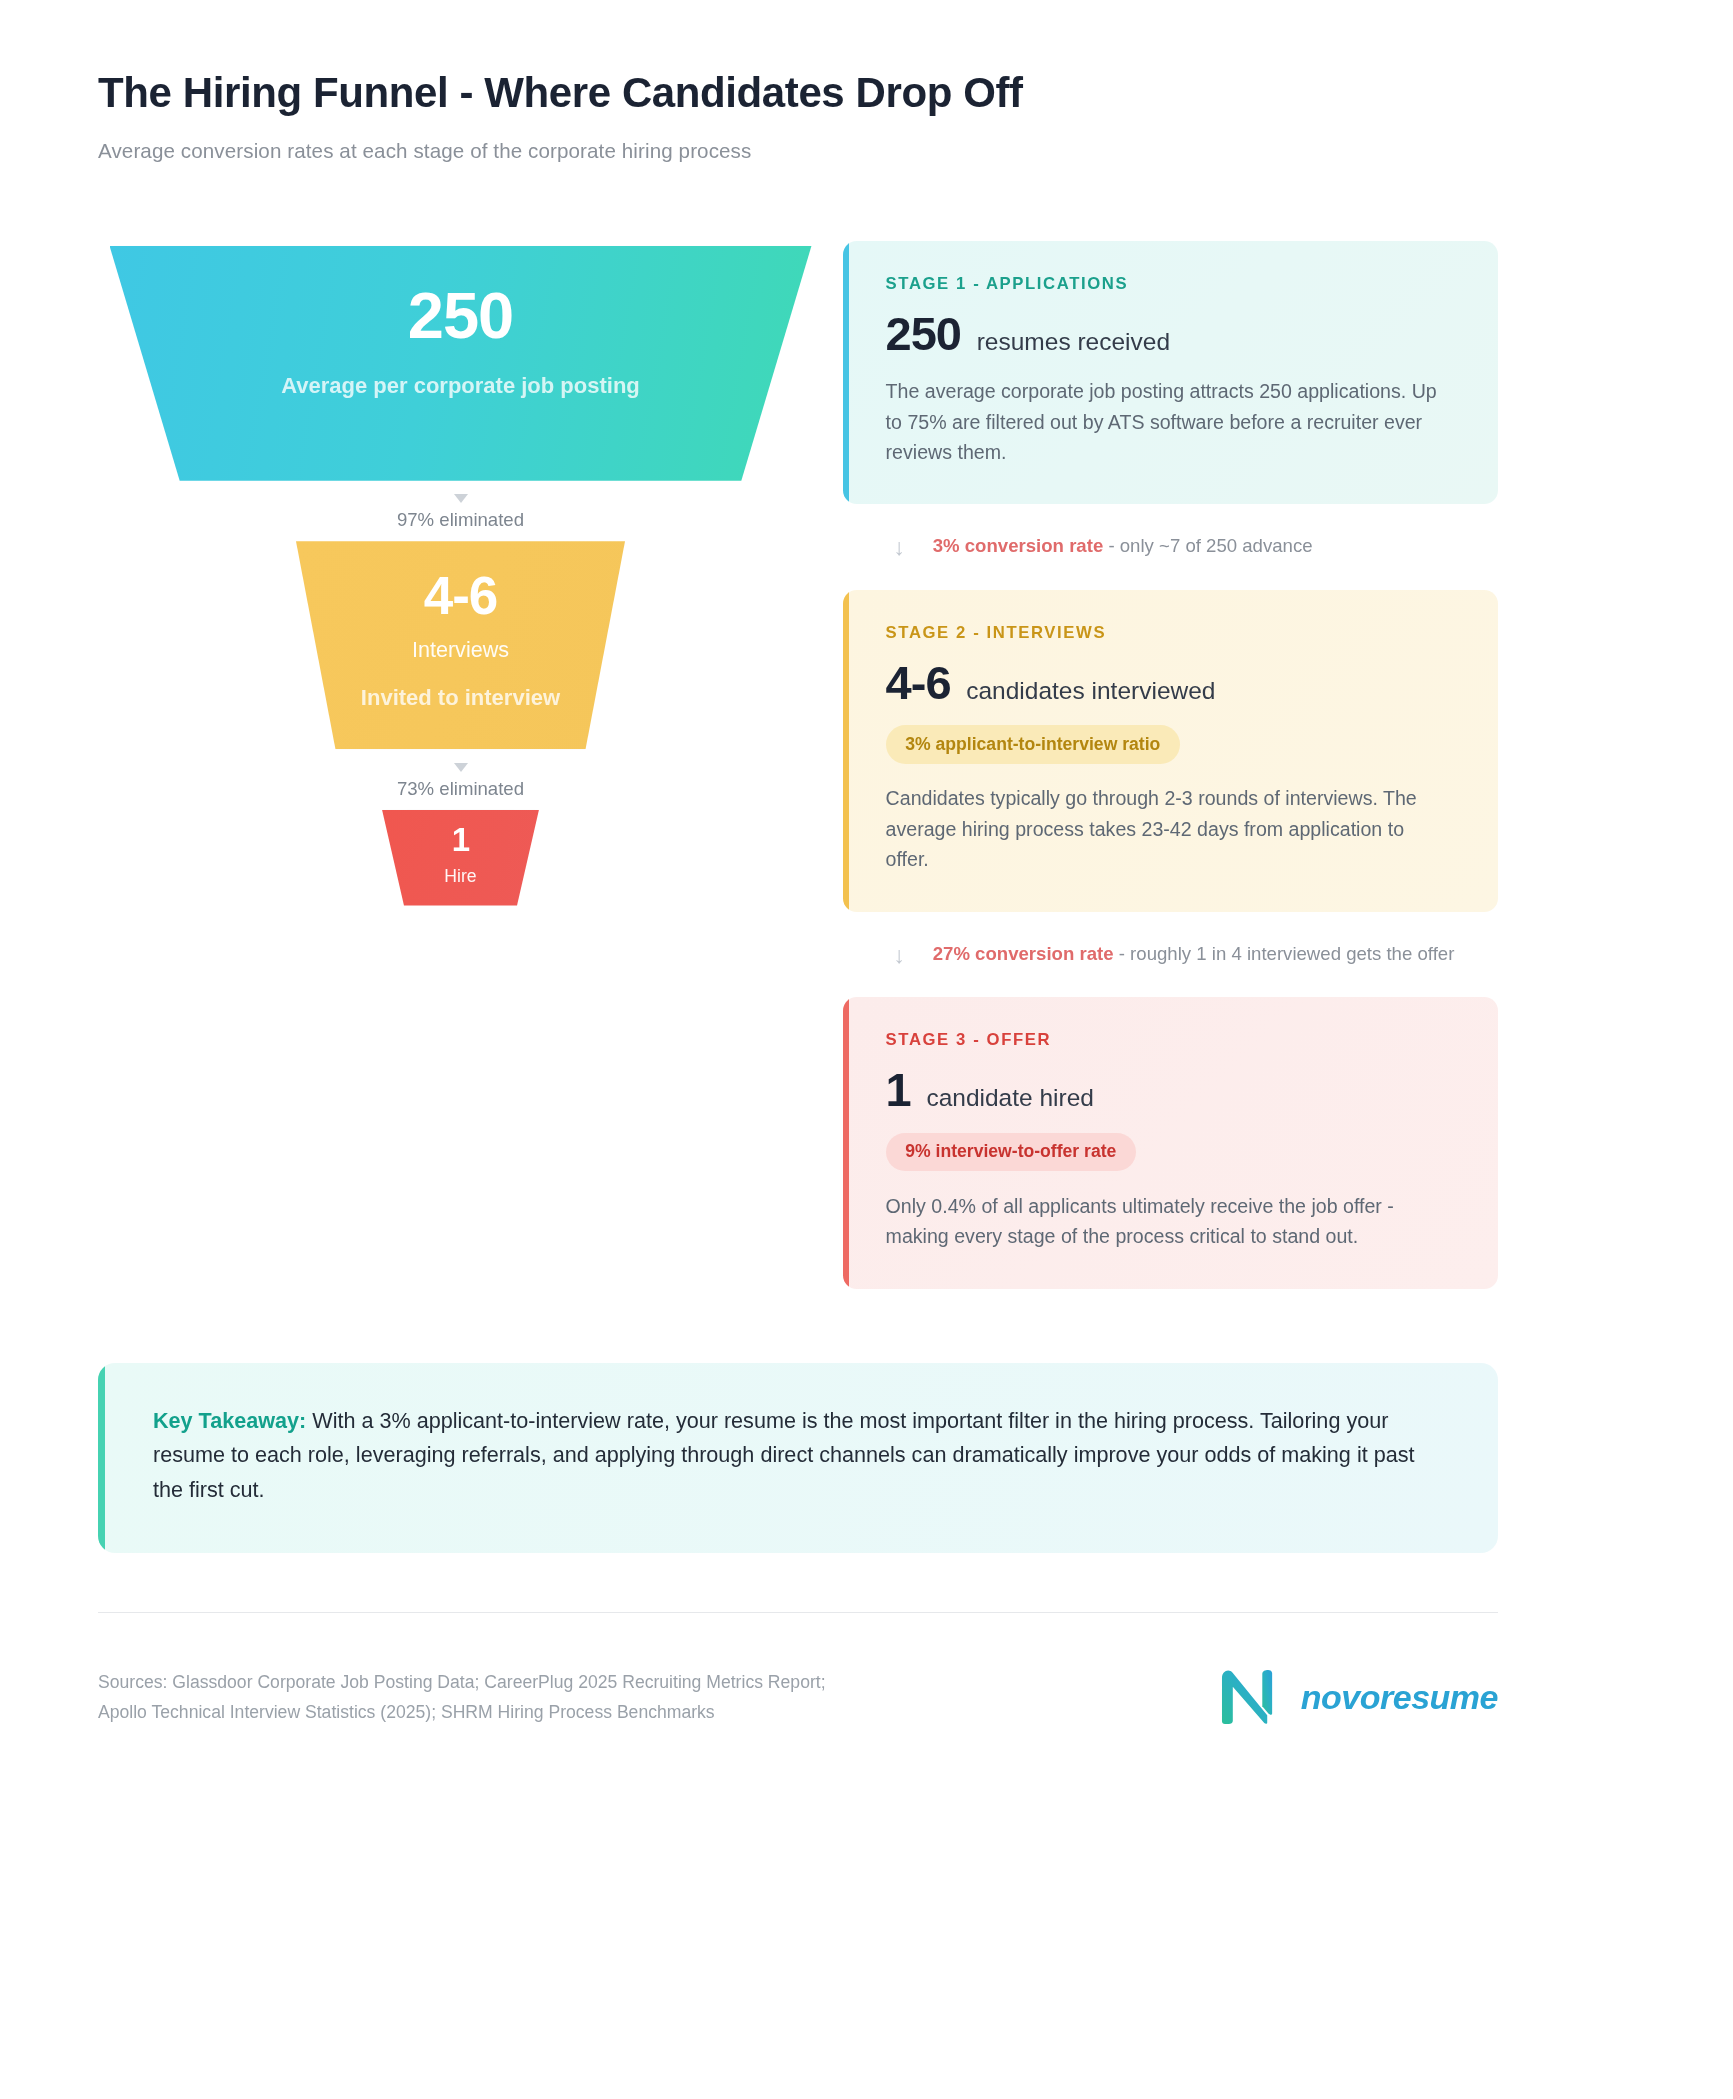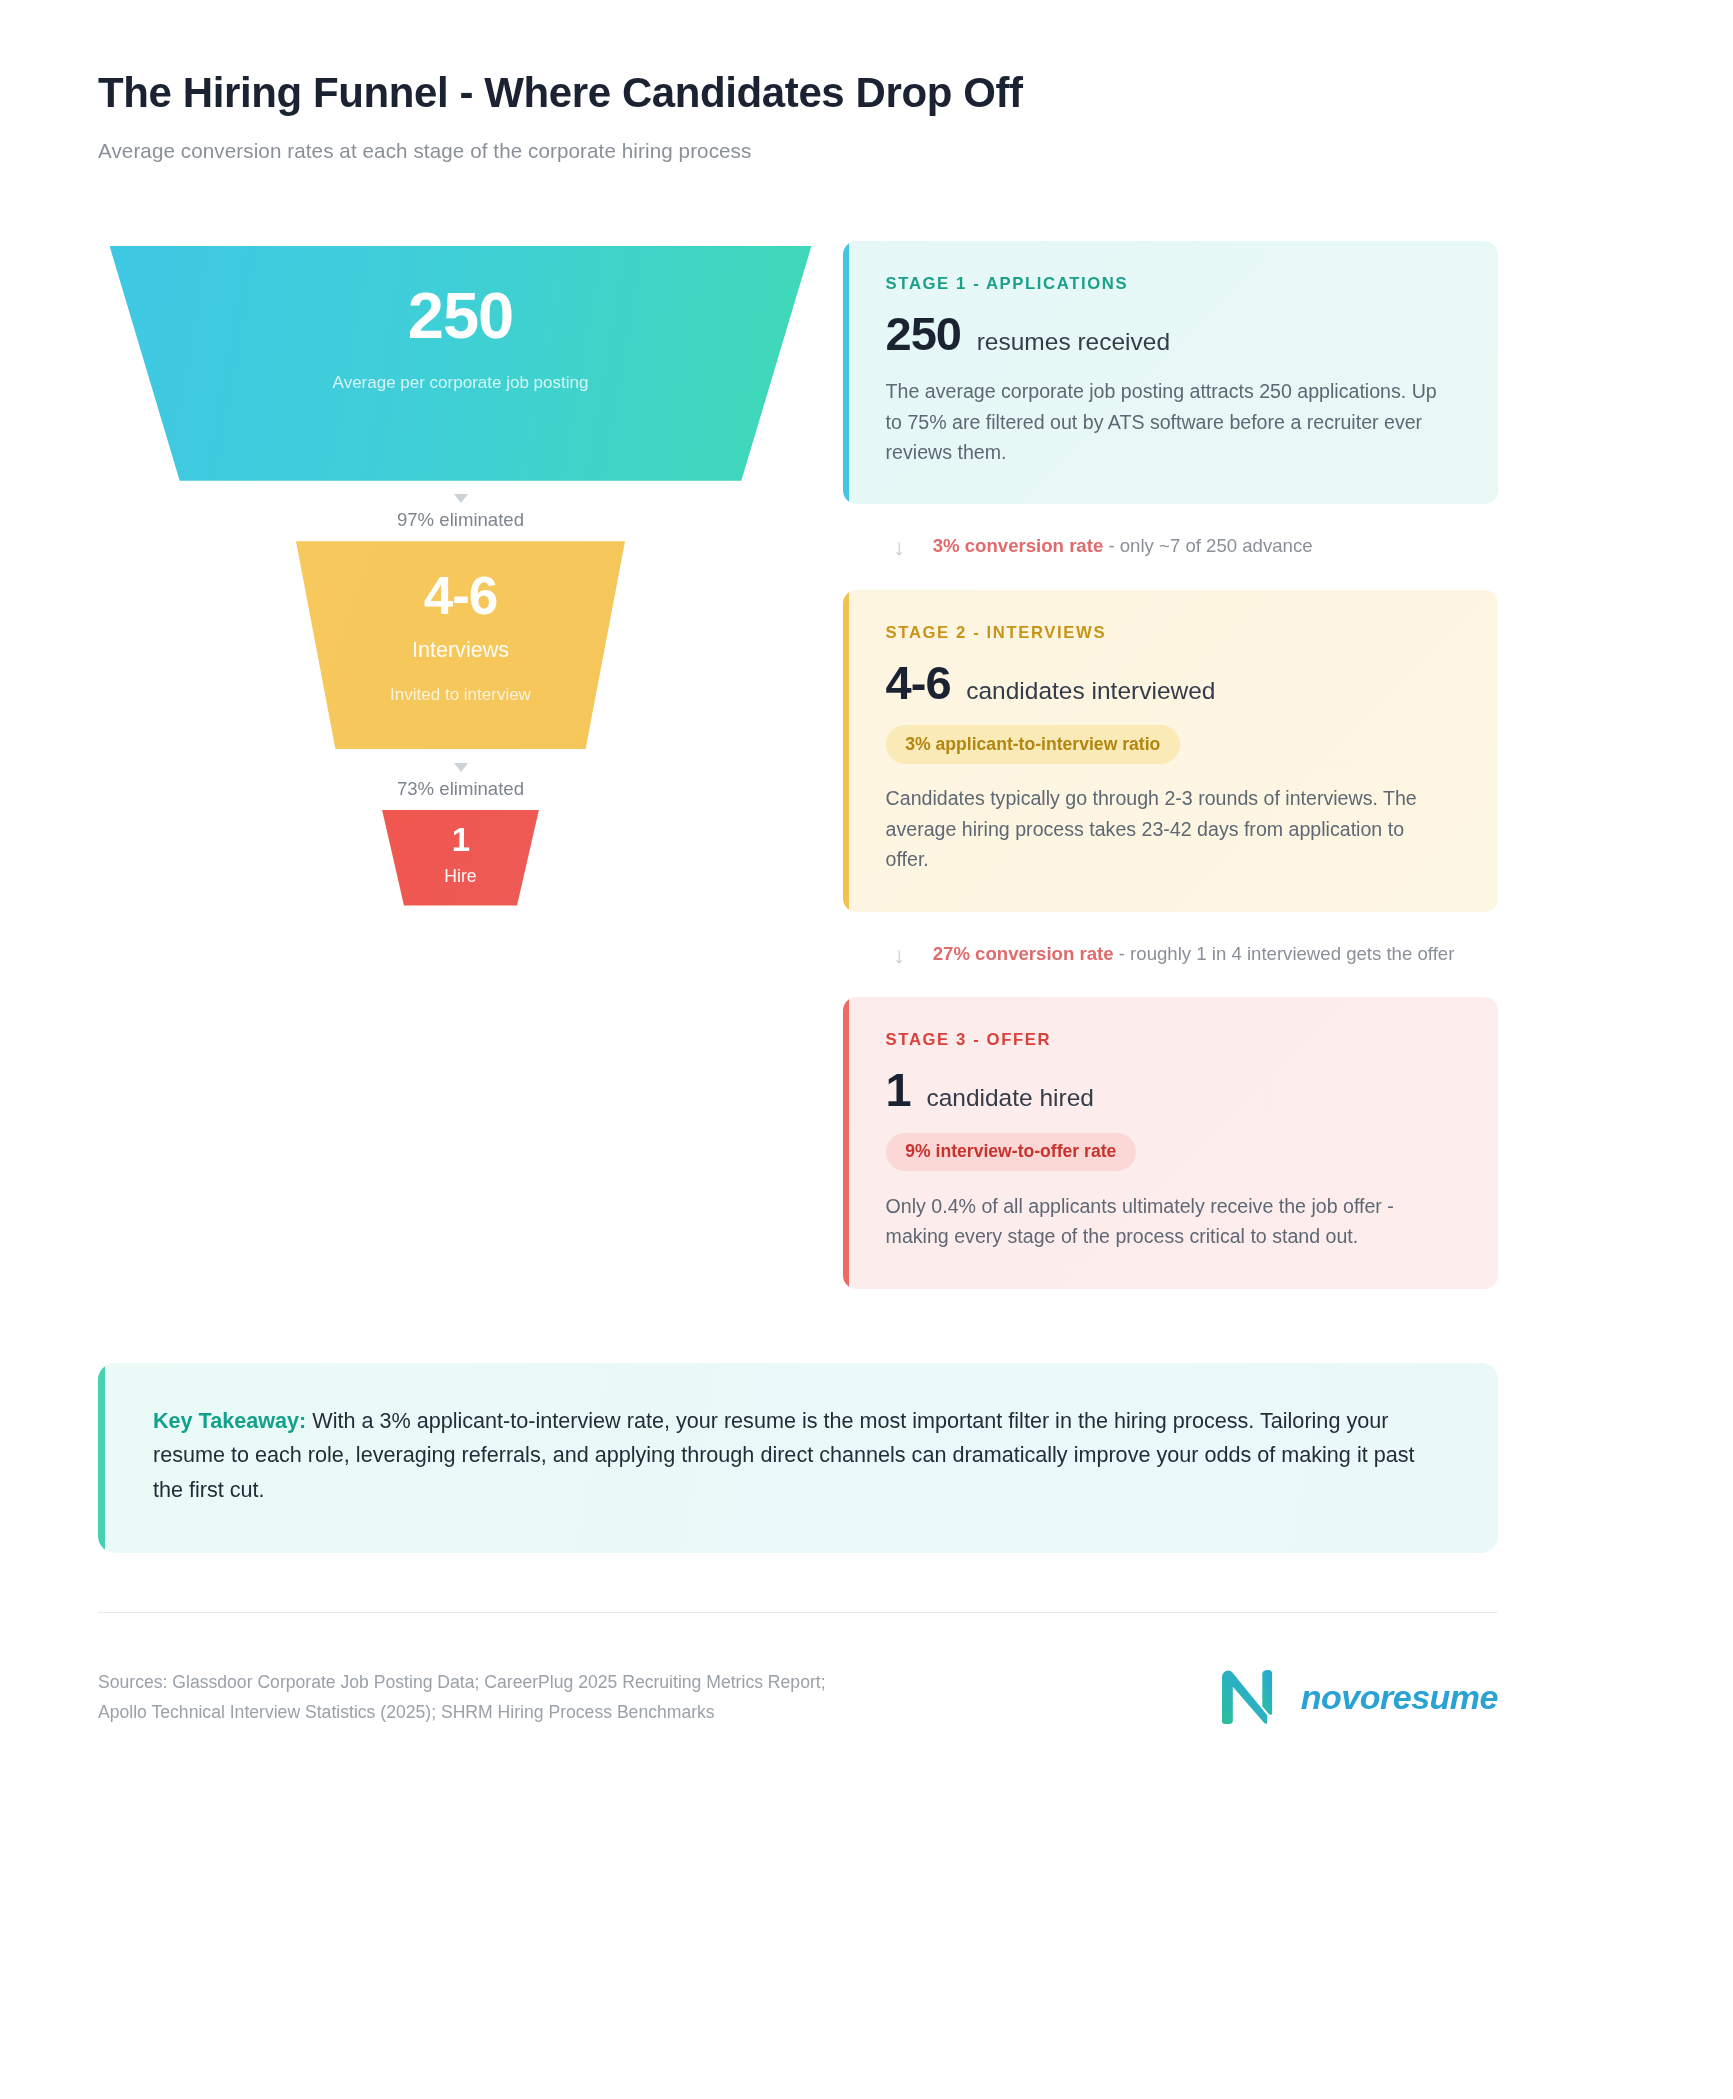--- a/index.html
+++ b/index.html
@@ -98,23 +98,23 @@
   .fs-label {
     font-size: 23.5px;
     font-weight: 400;
     color: rgba(255,255,255,0.95);
   }
   .fs1 .fs-label { margin-top: 17.6px; }
   .fs2 .fs-label { margin-top: 15.7px; font-size: 21.6px; }
   .fs3 .fs-label { margin-top: 9.8px; font-size: 17.6px; }
 
   .fs-sub {
-    font-size: 17px;
+    font-size: 22px;
     color: rgba(255,255,255,0.78);
-    font-weight: 400;
+    font-weight: 700;
   }
   .fs1 .fs-sub { margin-top: 25.5px; }
   .fs2 .fs-sub { margin-top: 21.6px; }
 
   .funnel-gap {
     text-align: center;
     padding: 13.7px 0 9.8px 0;
   }
   .gap-caret {
     display: block;

